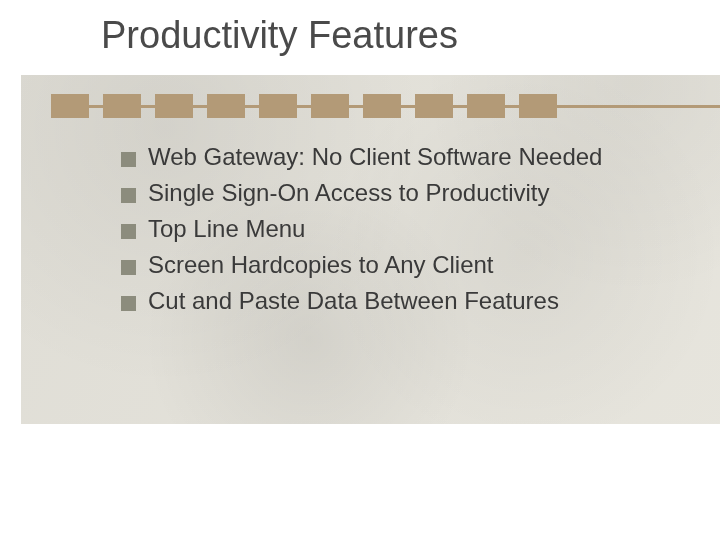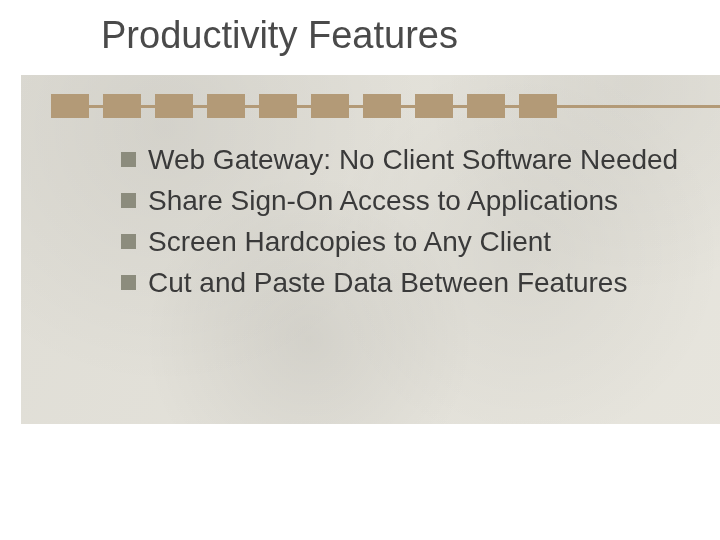--- a/index.html
+++ b/index.html
@@ -70,21 +70,21 @@
     top: 142px;
     left: 100px;
     right: 40px;
     bottom: 0;
     overflow: hidden;
   }
   .item {
     display: flex;
     align-items: flex-start;
     margin: 0 0 6px 0;
-    font-size: 28px;
+    font-size: 24px;
     line-height: 1.25;
     color: #3a3a3a;
   }
   .bullet {
     flex: 0 0 auto;
     width: 15px;
     height: 15px;
     background: #8c8c7d;
     margin-top: 10px;
     margin-right: 12px;
@@ -118,21 +118,25 @@
     </div>
   </div>
 
   <div class="body">
     <div class="item">
       <div class="bullet"></div>
       <div class="text">Web Gateway: No Client Software Needed</div>
     </div>
     <div class="item">
       <div class="bullet"></div>
-      <div class="text">Share Sign-On Access to Applications</div>
+      <div class="text">Single Sign-On Access to Productivity</div>
+    </div>
+    <div class="item">
+      <div class="bullet"></div>
+      <div class="text">Top Line Menu</div>
     </div>
     <div class="item">
       <div class="bullet"></div>
       <div class="text">Screen Hardcopies to Any Client</div>
     </div>
     <div class="item">
       <div class="bullet"></div>
       <div class="text">Cut and Paste Data Between Features</div>
     </div>
   </div>

